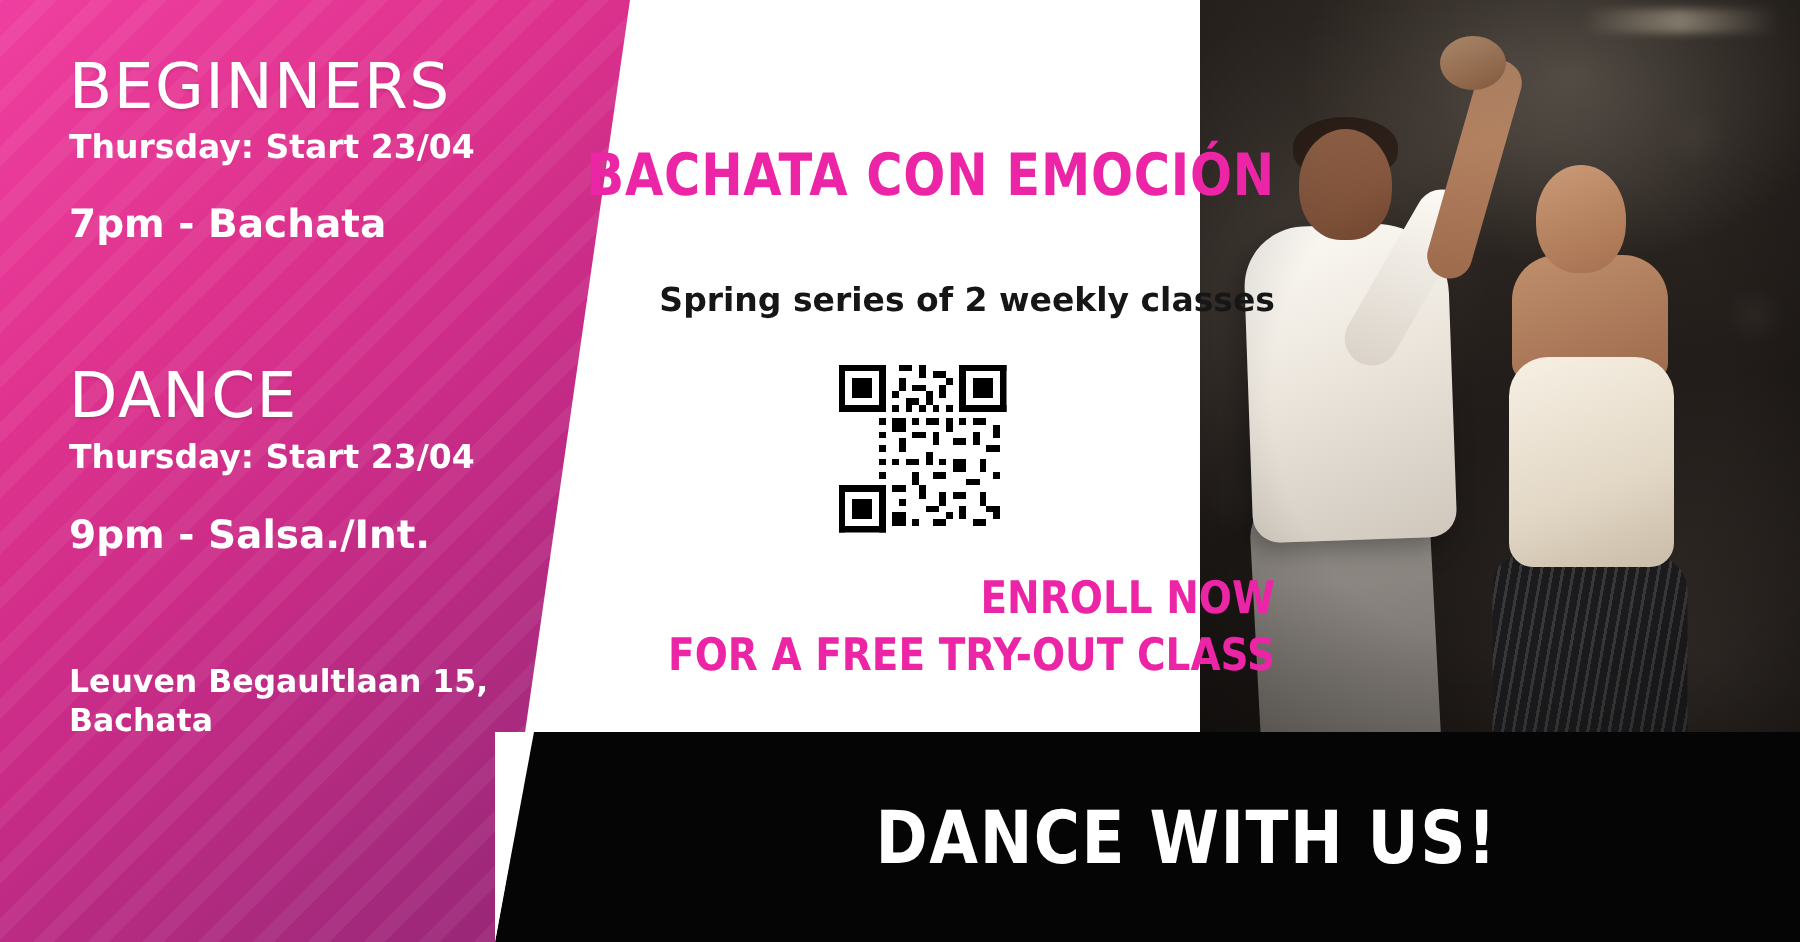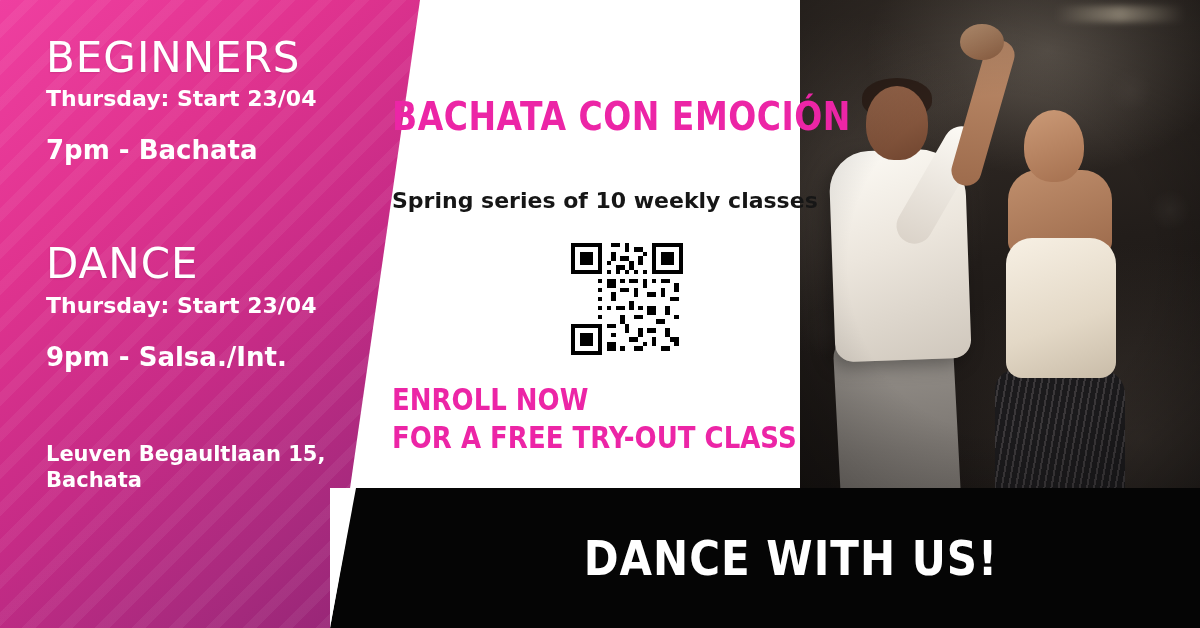--- a/index.html
+++ b/index.html
@@ -78,25 +78,25 @@
   .center-panel {
     position: absolute;
     left: 330px; top: 0;
     width: 530px;
     height: 628px;
     background: #ffffff;
     z-index: 1;
   }
   .center-content {
     position: absolute;
-    left: 392px;
+    left: 380px;
     top: 0;
     width: 470px;
     height: 520px;
-    text-align: left;
+    text-align: right;
     z-index: 4;
   }
   .brand {
     font-family: "DejaVu Sans", sans-serif;
     font-weight: bold;
     font-size: 33px;
     letter-spacing: 0.5px;
     color: #ec25a6;
     margin-top: 96px;
     line-height: 1.1;
@@ -351,21 +351,21 @@
     </div>
 
     <div class="address">
       <div>Leuven Begaultlaan 15,</div>
       <div>Bachata</div>
     </div>
   </div>
 
   <div class="center-content">
     <div class="brand">BACHATA CON EMOCIÓN</div>
-    <div class="tagline">Spring series of 10 weekly classes</div>
+    <div class="tagline">Spring series of 2 weekly classes</div>
 
     <div class="qr-wrap">
       <svg class="qr" viewBox="0 0 25 25" shape-rendering="crispEdges">
         <rect width="25" height="25" fill="#ffffff"></rect>
         <g fill="#000000">
 
           <rect x="0" y="0" width="7" height="1"></rect>
             <rect x="0" y="6" width="7" height="1"></rect>
           <rect x="0" y="0" width="1" height="7"></rect>
             <rect x="6" y="0" width="1" height="7"></rect>

